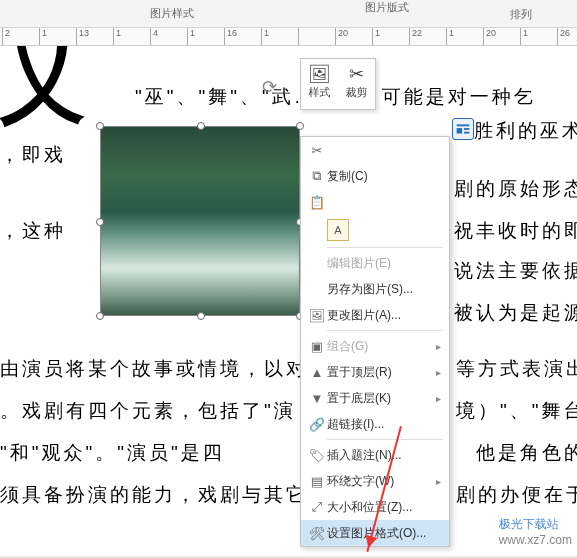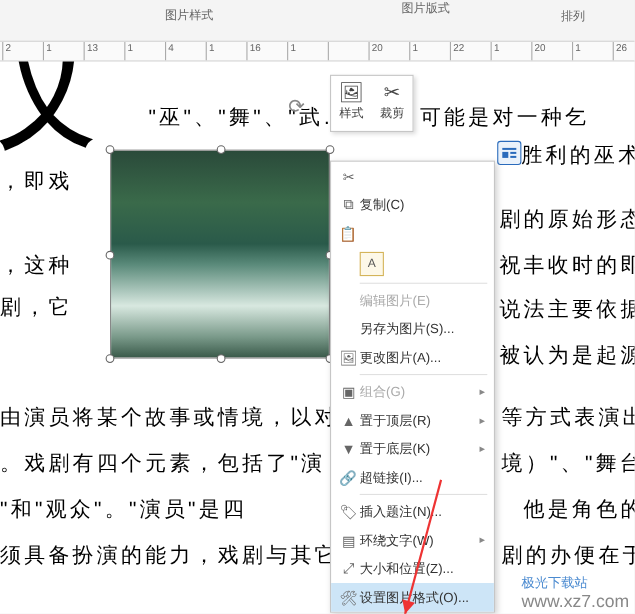--- a/index.html
+++ b/index.html
@@ -6,21 +6,21 @@
   body {
     font-family: "Microsoft YaHei", sans-serif;
     font-size: 13px;
     background: #e8e8e8;
     width: 577px;
     height: 558px;
     overflow: hidden;
     position: relative;
   }
   .ribbon-area {
-    height: 38px;
+    height: 28px;
     background: #f4f4f4;
     border-bottom: 1px solid #d4d4d4;
     position: relative;
   }
   .ribbon-label {
     position: absolute;
     font-size: 11px;
     color: #666;
   }
   .ruler {
@@ -208,21 +208,20 @@
   <div class="doc-line" style="left:135px;top:38px">"巫"、"舞"、"武……源，可能是对一种乞</div>
 
   <div class="doc-line" style="left:0;top:96px">，即戏</div>
   <div class="doc-line" style="left:474px;top:72px">胜利的巫术</div>
 
   <div class="doc-line" style="left:454px;top:130px">剧的原始形态</div>
 
   <div class="doc-line" style="left:0;top:172px">，这种</div>
   <div class="doc-line" style="left:454px;top:172px">祝丰收时的即</div>
 
-  <div class="doc-line" style="left:0;top:210px">剧，它</div>
   <div class="doc-line" style="left:454px;top:212px">说法主要依据</div>
 
   <div class="doc-line" style="left:454px;top:254px">被认为是起源</div>
 
   <div class="doc-line" style="left:0;top:310px">由演员将某个故事或情境，以对</div>
   <div class="doc-line" style="left:456px;top:310px">等方式表演出</div>
 
   <div class="doc-line" style="left:0;top:352px">。戏剧有四个元素，包括了"演</div>
   <div class="doc-line" style="left:456px;top:352px">境）"、"舞台</div>
 
@@ -328,15 +327,15 @@
     <div class="menu-item highlight">
       <span class="menu-icon">🛠</span>
       <span class="menu-label">设置图片格式(O)...</span>
     </div>
   </div>
 
   <div class="red-arrow"></div>
 
   <div class="watermark">
     <div>极光下载站</div>
-    <div style="font-size:16px;color:#888">www.xz7.com</div>
+    <div style="font-size:12px;color:#888">www.xz7.com</div>
   </div>
 </div>
 
 </body></html>

